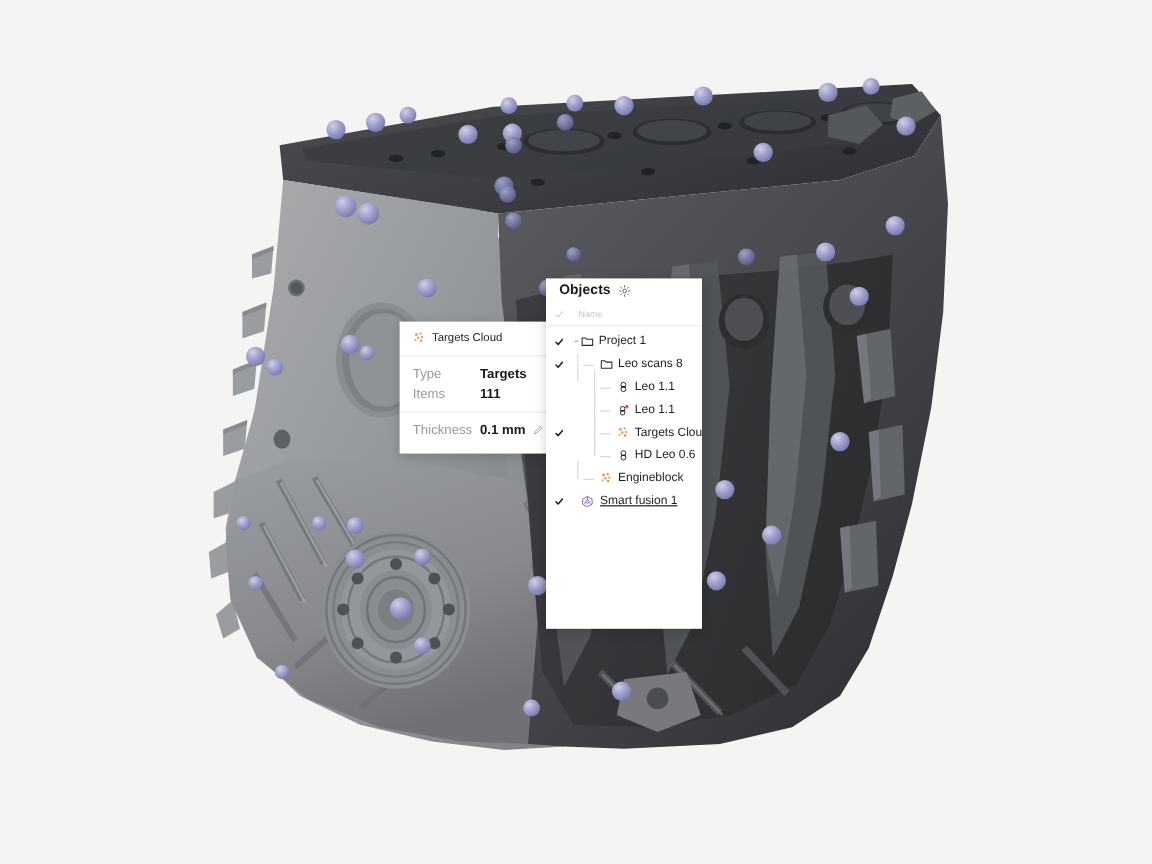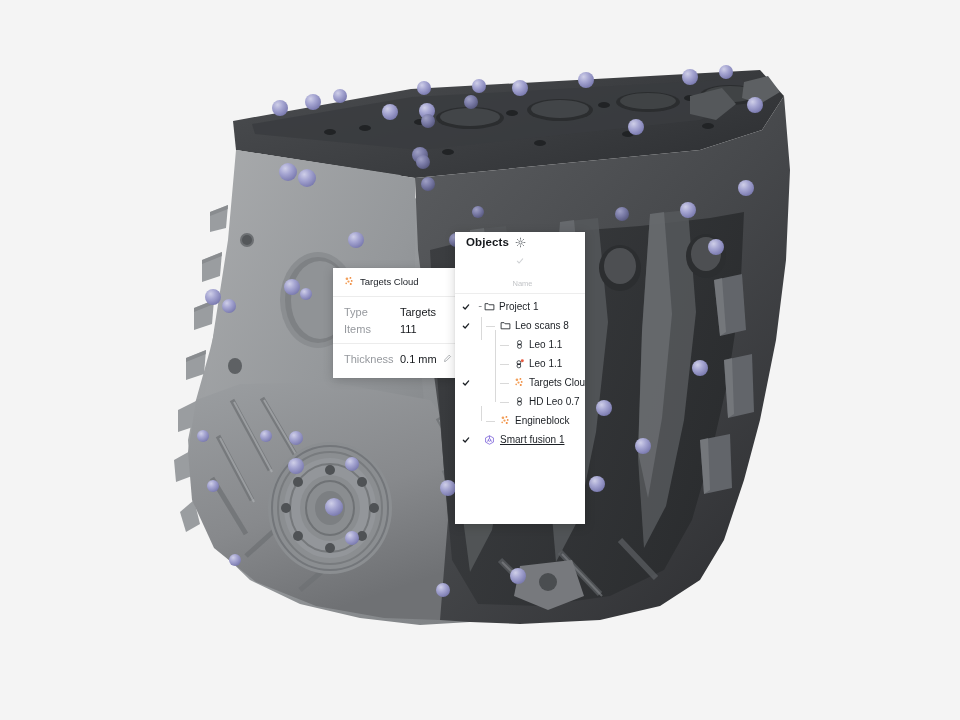--- a/index.html
+++ b/index.html
@@ -33,39 +33,38 @@
     padding:11px 0 0 11px;letter-spacing:.1px;
   }
   #properties-panel .p-subject{
     display:flex;align-items:center;gap:5px;
     padding:8px 0 9px 11px;font-size:9.5px;color:#20242a;
   }
   #properties-panel .p-div{height:1px;background:#ececec;margin:0;}
   #properties-panel .p-rows{padding:6px 0 0 0;}
   .p-row{display:flex;align-items:center;font-size:11px;padding:2.5px 0 2.5px 11px;}
   .p-row .k{color:#96999e;width:56px;flex:0 0 56px;}
-  .p-row .v{color:#15181c;font-weight:normal;}
+  .p-row .v{color:#15181c;font-weight:bold;}
   .p-row .edit{margin-left:6px;display:inline-flex;align-items:center;}
   .p-gap{height:6px;}
 
   
   #objects-panel{
     left:455px;top:232px;width:130px;height:292px;
     z-index:30;
   }
   #objects-panel .o-head{
     display:flex;align-items:center;gap:6px;
     padding:4px 0 0 11px;
   }
   #objects-panel .o-title{font-size:11.5px;font-weight:bold;color:#15181c;letter-spacing:.1px;}
   #objects-panel .o-colhead{
     display:flex;align-items:center;
     padding:9px 0 5px 0;font-size:7.5px;color:#c3c5c8;
     border-bottom:1px solid #ededed;
-    flex-direction:column;
   }
   #objects-panel .o-colhead .ck{width:22px;flex:0 0 22px;display:flex;justify-content:center;}
   #objects-panel .o-colhead .nm{padding-left:5px;}
   #objects-panel .o-tree{padding-top:3px;}
 
   .trow{display:flex;align-items:center;height:19px;position:relative;}
   .trow .ck{width:22px;flex:0 0 22px;display:flex;justify-content:center;align-items:center;}
   .trow .body{display:flex;align-items:center;flex:1;min-width:0;position:relative;}
   .trow .lbl{font-size:10px;color:#1b1f24;white-space:nowrap;padding-left:4px;}
   .ico{width:11px;height:11px;flex:0 0 11px;display:inline-flex;align-items:center;justify-content:center;position:relative;}
@@ -531,21 +530,21 @@
           <span class="twig">
             <span class="hline" style="left:-5px;width:9px;"></span>
           </span>
           <span class="ico">
             <svg width="11" height="11" viewBox="0 0 14 14" fill="none" stroke="#23272c" stroke-width="1">
               <circle cx="7" cy="4.6" r="2.6"></circle>
               <circle cx="7" cy="9.3" r="2.6"></circle>
               <path d="M4.6 6.6 L9.4 7.4 M4.6 7.4 L9.4 6.6"></path>
             </svg>
           </span>
-          <span class="lbl">HD Leo 0.7</span>
+          <span class="lbl">HD Leo 0.6</span>
         </span>
       </div>
 
       <div class="trow">
         <span class="ck"></span>
         <span class="body">
           <span class="indent" style="width:14px;">
             <span class="vline half-top" style="left:4px;"></span>
           </span>
           <span class="twig">

